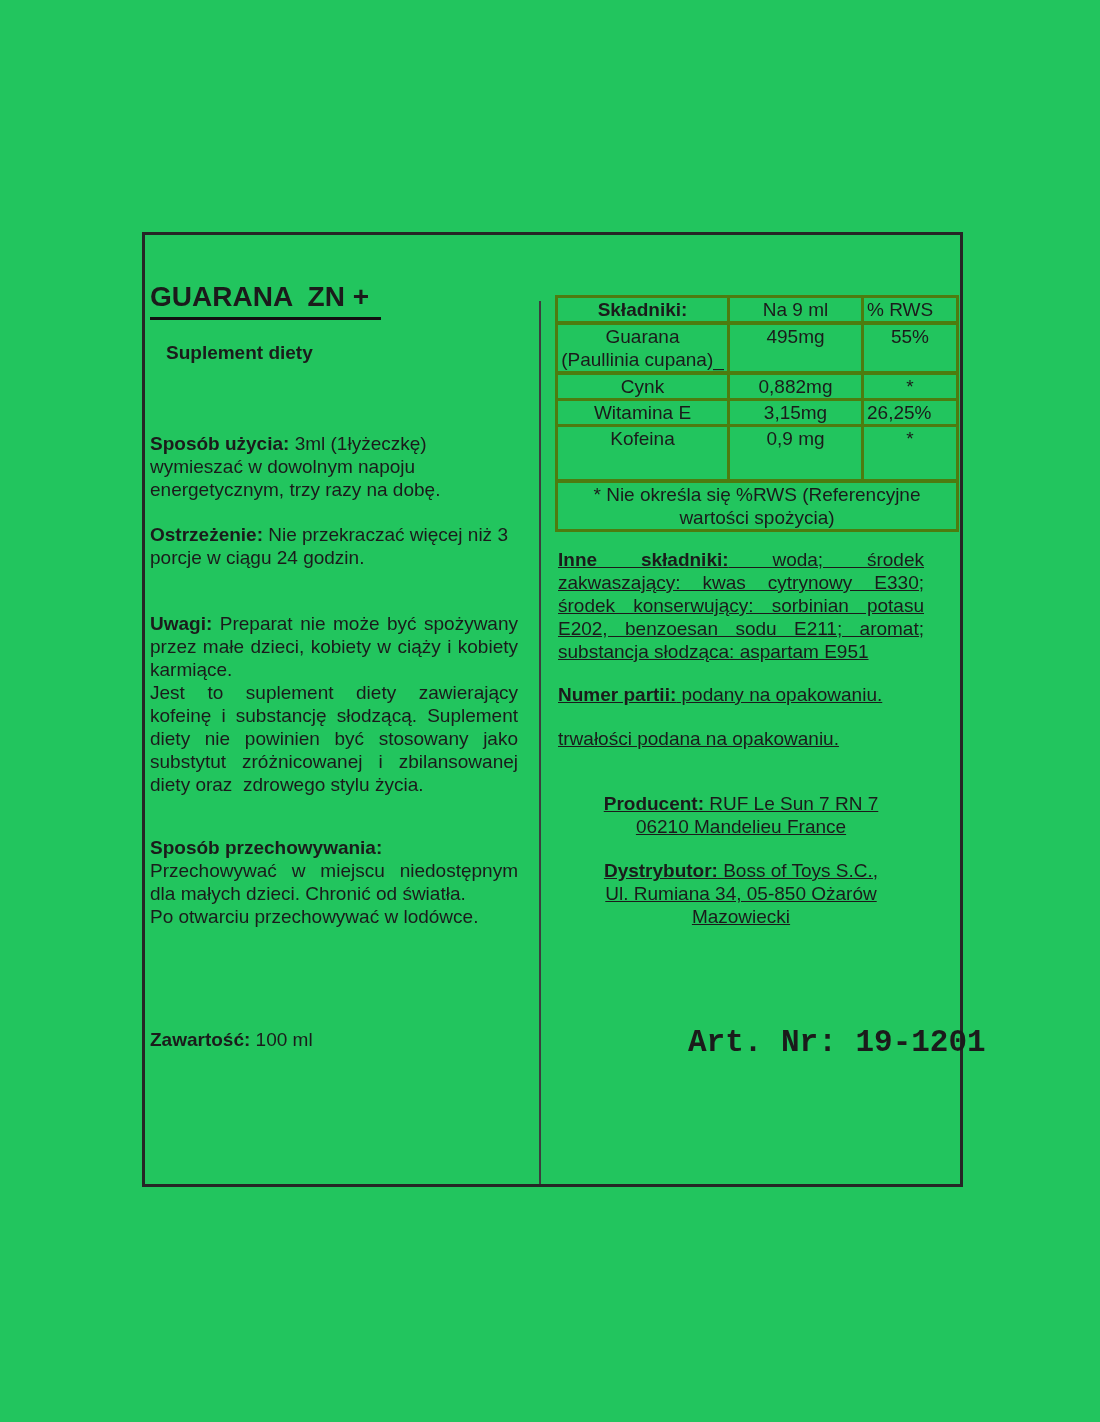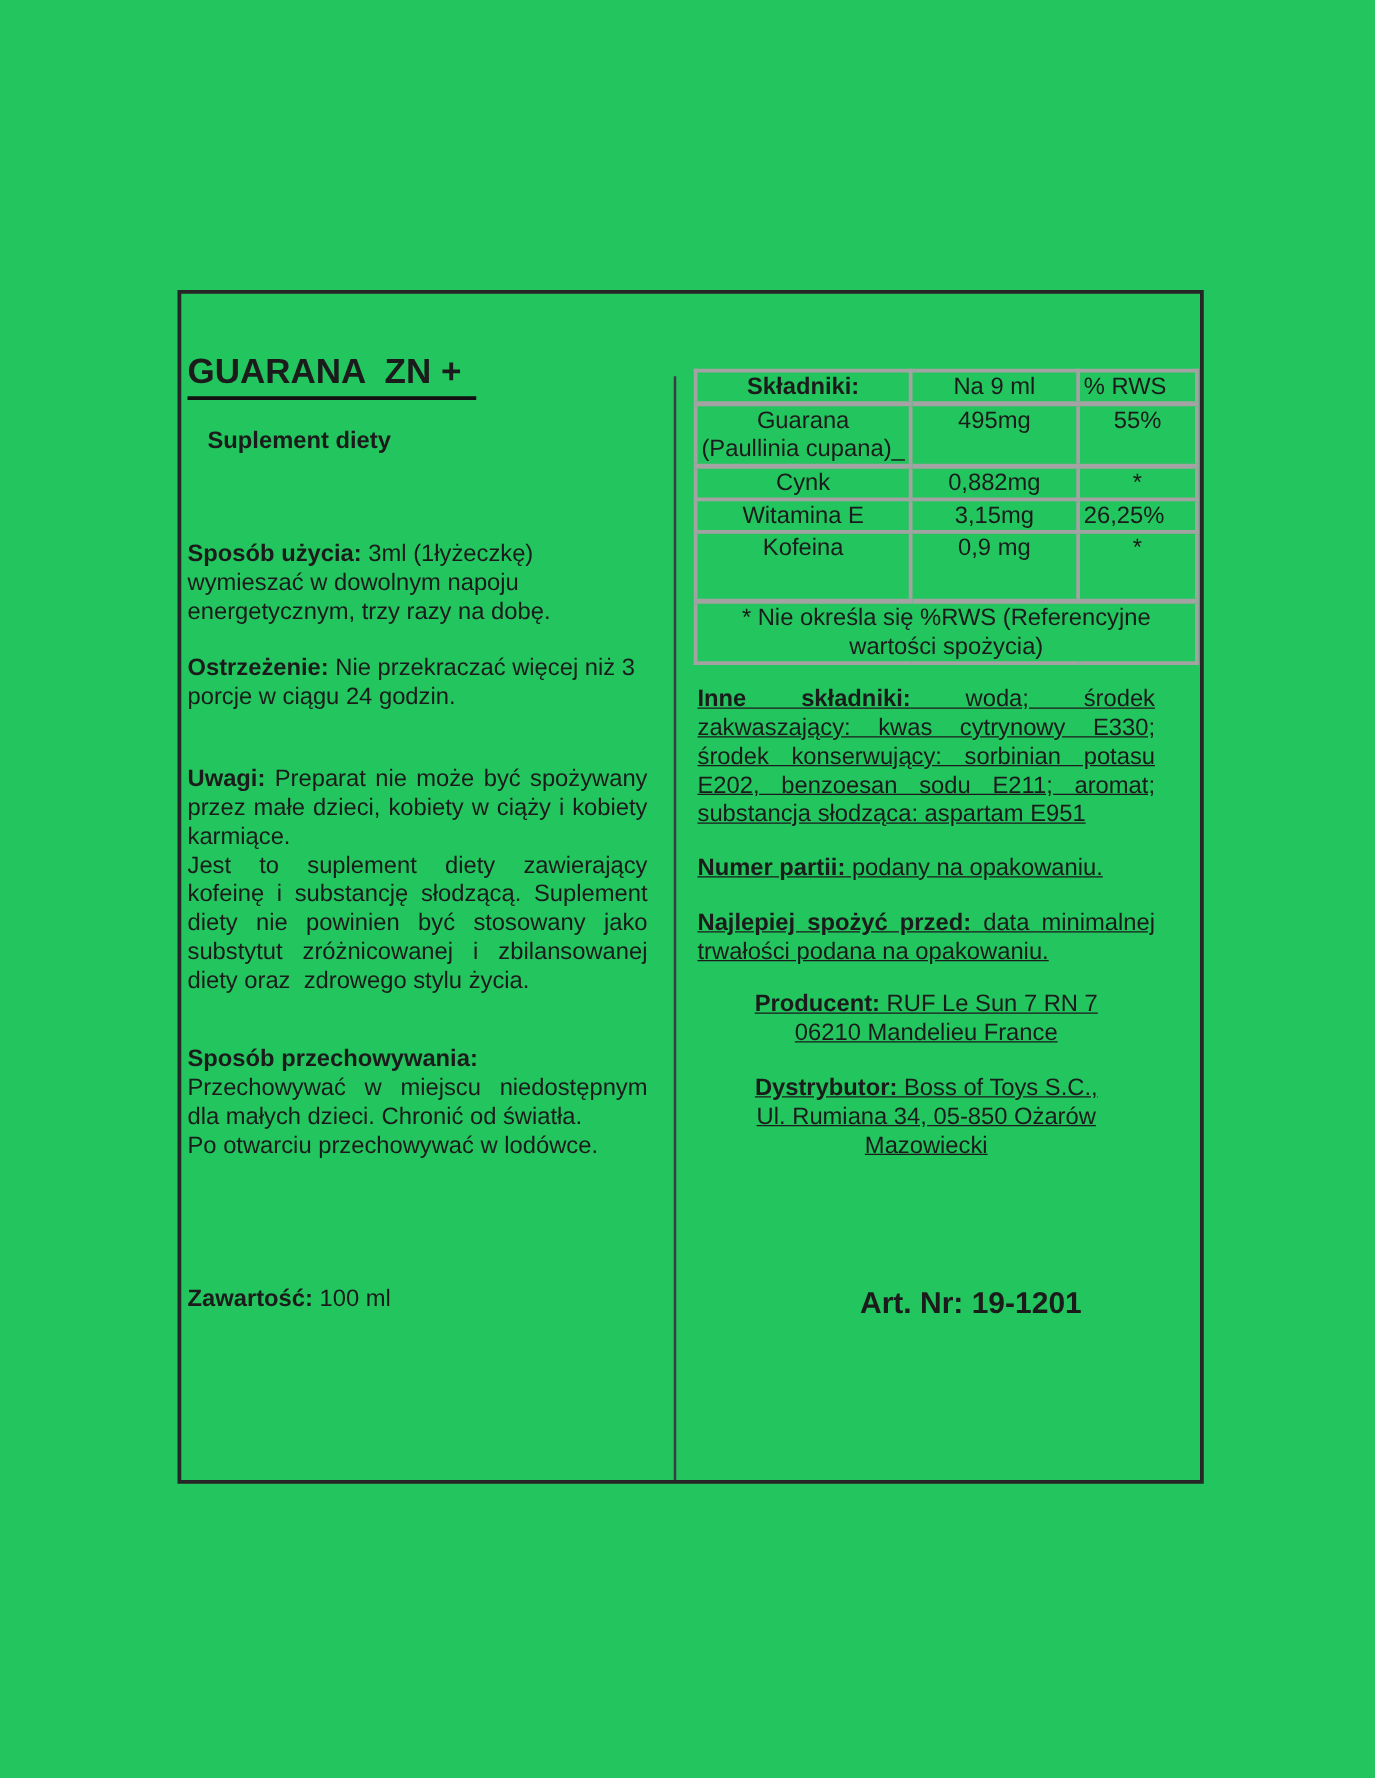--- a/index.html
+++ b/index.html
@@ -40,37 +40,37 @@
   .rcol{width:366px;text-decoration:underline;}
   b{font-weight:bold;}
   
   table.ing{
     border-collapse:collapse;
     table-layout:fixed;
     width:403px;
     font-size:19px;line-height:23px;
   }
   table.ing td{
-    border:3px solid #a3a3a3;
+    border:3px solid #4d7c0f;
     padding:0 2px;
     vertical-align:top;
     text-align:center;
     overflow:hidden;
   }
   table.ing td.cl{text-align:left;padding-left:3px;}
   table.ing tr.thickb td{border-bottom-width:4px;}
   table.ing td.name{white-space:pre-line;}
   .hdr{font-weight:bold;}
   .h-head td{height:22px;}
   .h-r1 td{height:44px;}
   .h-r2 td{height:19px;}
   .h-r3 td{height:22px;}
   .h-r4 td{height:52px;}
   .h-foot td{height:44px;text-align:left;}
-  .artnr{font-weight:bold;font-size:24px;line-height:32px;white-space:pre;}
+  .artnr{font-weight:bold;font-size:31px;line-height:32px;white-space:pre;font-family:Liberation Mono, monospace;}
 </style>
 </head>
 <body>
 
 <div class="page">
   <div class="frame">
 
     <div class="vdivider"></div>
 
     <div class="abs" style="left:5px;top:46px;"><span class="title">GUARANA  ZN +</span></div>
@@ -142,21 +142,20 @@
         <span class="jl just"><b>Inne składniki:</b> woda; środek</span>
         <span class="jl just">zakwaszający: kwas cytrynowy E330;</span>
         <span class="jl just">środek konserwujący: sorbinian potasu</span>
         <span class="jl just">E202, benzoesan sodu E211; aromat;</span>
         <span class="jl">substancja słodząca: aspartam E951</span>
       </div>
 
     <div class="abs rcol" style="left:413px;top:448px;"><b>Numer partii:</b><span> podany na opakowaniu.</span></div>
 
     <div class="abs rcol" style="left:413px;top:492px;">
-        <span class="jl just"><b>Najlepiej spożyć przed:</b> data minimalnej</span>
         <span class="jl">trwałości podana na opakowaniu.</span>
       </div>
 
     <div class="abs rcol center-block pre" style="left:413px;top:557px;"><b>Producent:</b><span> RUF Le Sun 7 RN 7
 06210 Mandelieu France</span></div>
 
     <div class="abs rcol center-block pre" style="left:413px;top:624px;"><b>Dystrybutor:</b><span> Boss of Toys S.C.,
 Ul. Rumiana 34, 05-850 Ożarów
 Mazowiecki</span></div>
 

